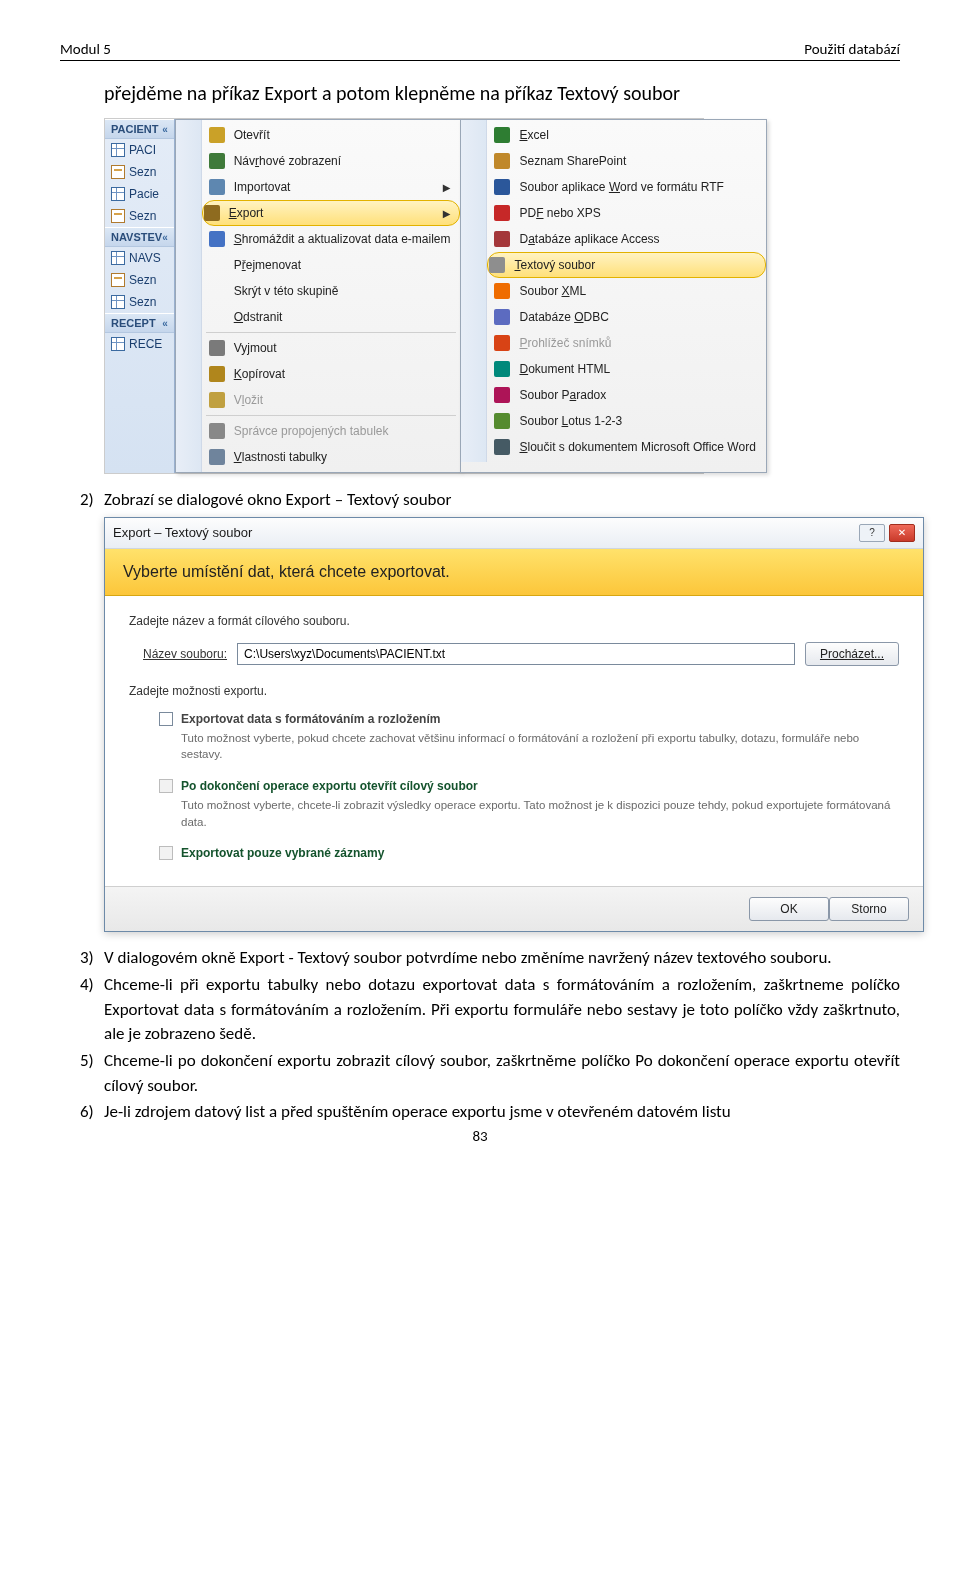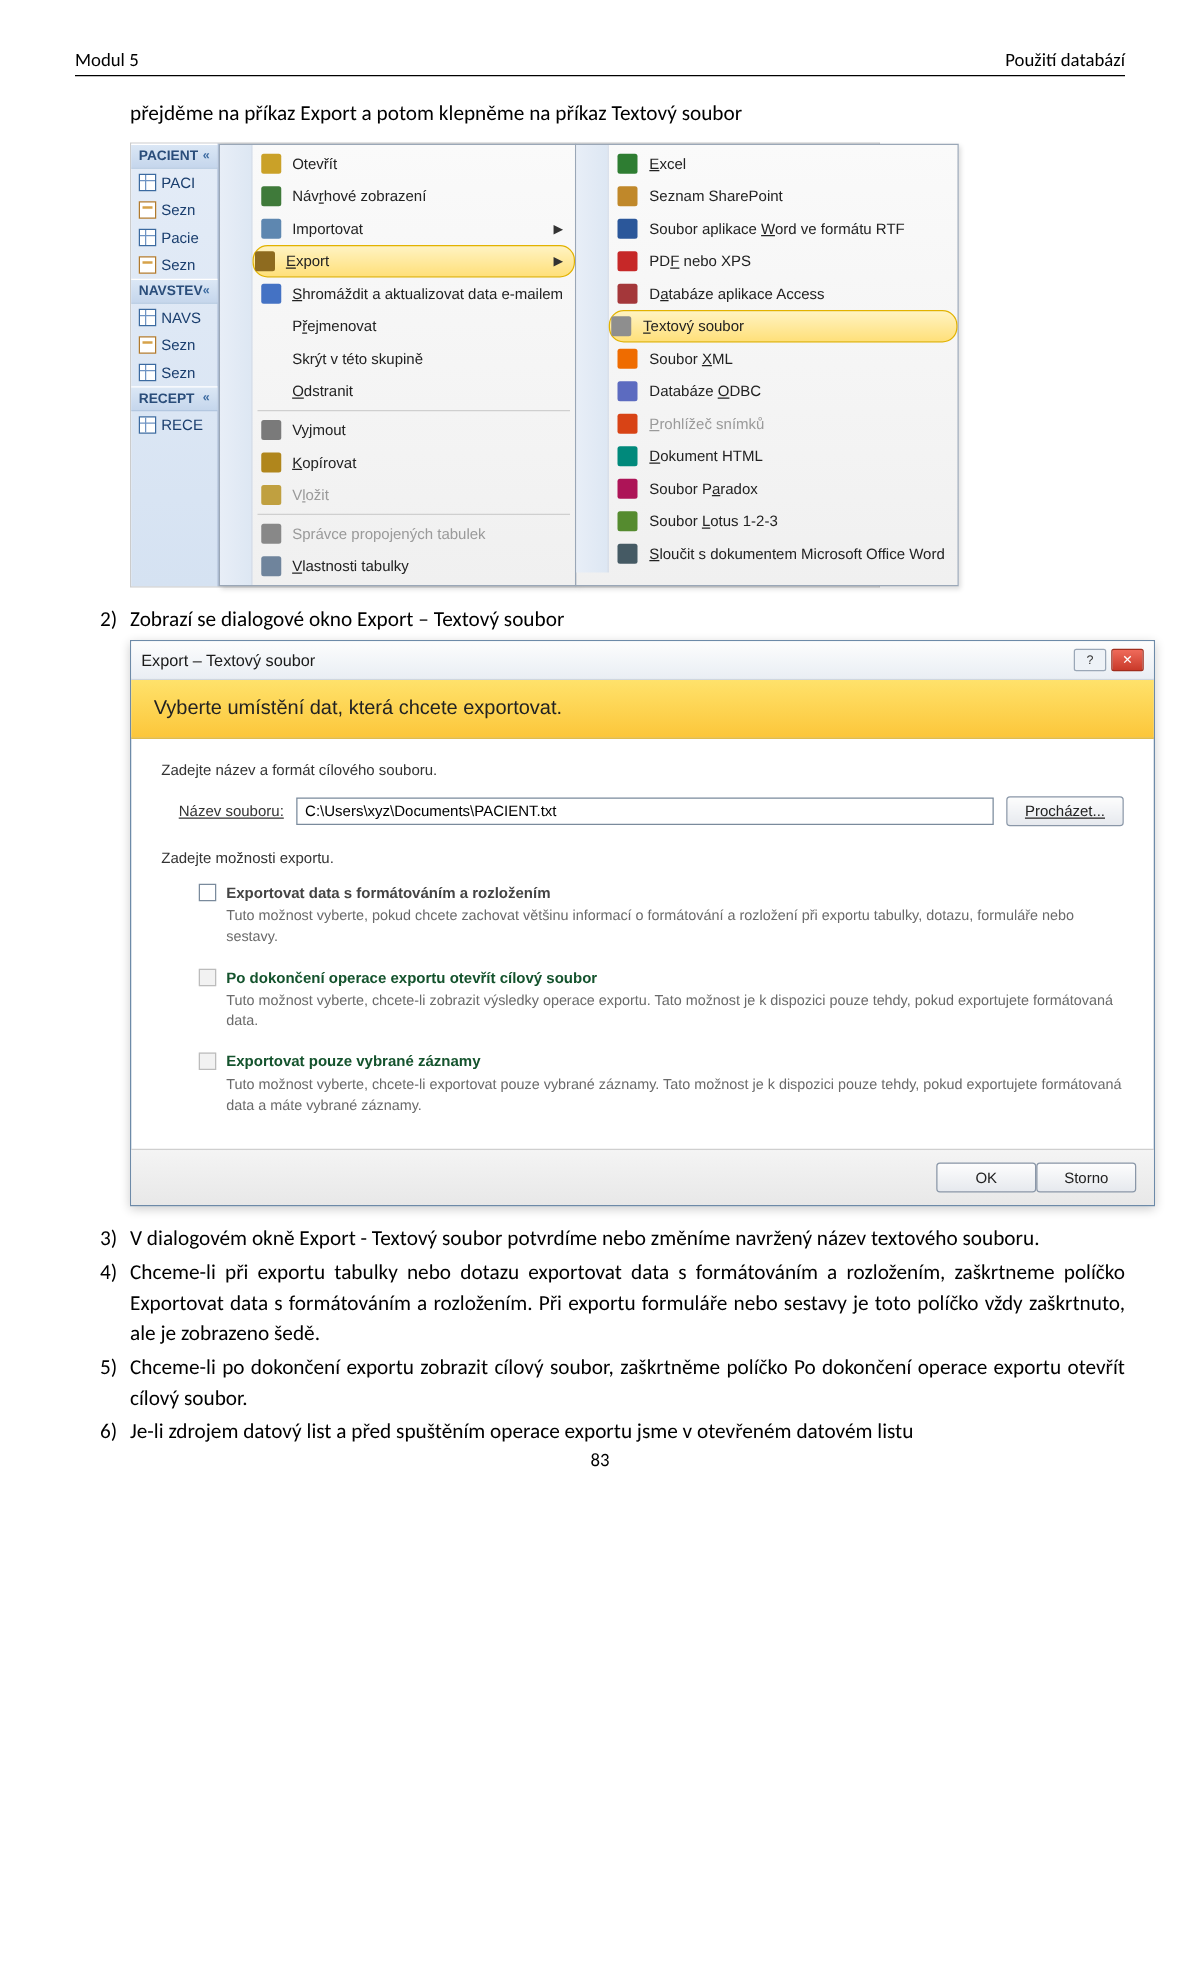--- a/index.html
+++ b/index.html
@@ -7,21 +7,21 @@
     font-family: Calibri, Arial, sans-serif;
     background: #fff;
     color: #000;
     width: 960px;
     margin: 0 auto;
     font-size: 14px;
   }
   .page { padding: 40px 60px 30px 60px; }
   .header-row { display: flex; justify-content: space-between; font-size: 15px; margin-bottom: 2px; }
   .header-rule { border: none; border-top: 1px solid #000; margin-bottom: 18px; }
-  .body-text { font-size: 17px; line-height: 1.45; margin: 6px 0 10px 44px; text-align: justify; }
+  .body-text { font-size: 20px; line-height: 1.45; margin: 6px 0 10px 44px; text-align: justify; }
   .list-line { display: flex; font-size: 17px; line-height: 1.45; margin: 2px 0 2px 20px; text-align: justify; }
   .list-num { width: 24px; flex-shrink: 0; }
   .list-txt { flex: 1; }
   .img-wrap { margin: 4px 0 14px 44px; }
   .footer { text-align: center; font-size: 15px; }
 
   
   .ctx-shot {
     width: 600px;
     display: flex;
@@ -37,21 +37,21 @@
     padding: 0;
   }
   .nav-grp-hdr {
     background: linear-gradient(#dbe7f5,#c5d6ec);
     padding: 3px 6px;
     font-weight: bold;
     color: #2a4d7a;
     font-size: 11px;
     border-bottom: 1px solid #b3c7e0;
     border-top: 1px solid #fff;
-    display:flex; justify-content:space-between; align-items:flex-start;
+    display:flex; justify-content:space-between; align-items:flex-end;
   }
   .nav-grp-hdr .chev { color:#3b6aa0; font-size:10px; }
   .nav-item {
     padding: 4px 4px 4px 6px;
     color: #1a3e6e;
     display:flex; align-items:center; gap:4px;
     white-space: nowrap; overflow:hidden;
   }
   .nav-ico { width:14px; height:14px; display:inline-block; flex-shrink:0; }
   .ico-table { background:#fff; border:1px solid #3b6aa0; position:relative; }
@@ -429,21 +429,20 @@
                 <span class="chk" style="border-color: rgb(188, 188, 188); background: rgb(242, 242, 242);"></span>
                 <span class="opt-title dis">Po dokončení operace exportu otevřít cílový soubor</span>
               </div>
               <div class="opt-desc">Tuto možnost vyberte, chcete-li zobrazit výsledky operace exportu. Tato možnost je k dispozici pouze tehdy, pokud exportujete formátovaná data.</div>
             </div>
             <div class="opt-block">
               <div class="opt-head">
                 <span class="chk" style="border-color: rgb(188, 188, 188); background: rgb(242, 242, 242);"></span>
                 <span class="opt-title dis">Exportovat pouze vybrané záznamy</span>
               </div>
-              <div class="opt-desc">Tuto možnost vyberte, chcete-li exportovat pouze vybrané záznamy. Tato možnost je k dispozici pouze tehdy, pokud exportujete formátovaná data a máte vybrané záznamy.</div>
             </div>
           </div>
       </div>
       <div class="dlg-footer">
         <button class="dlg-btn" style="min-width:80px">OK</button>
         <button class="dlg-btn" style="min-width:80px">Storno</button>
       </div>
     </div>
   </div>
 

